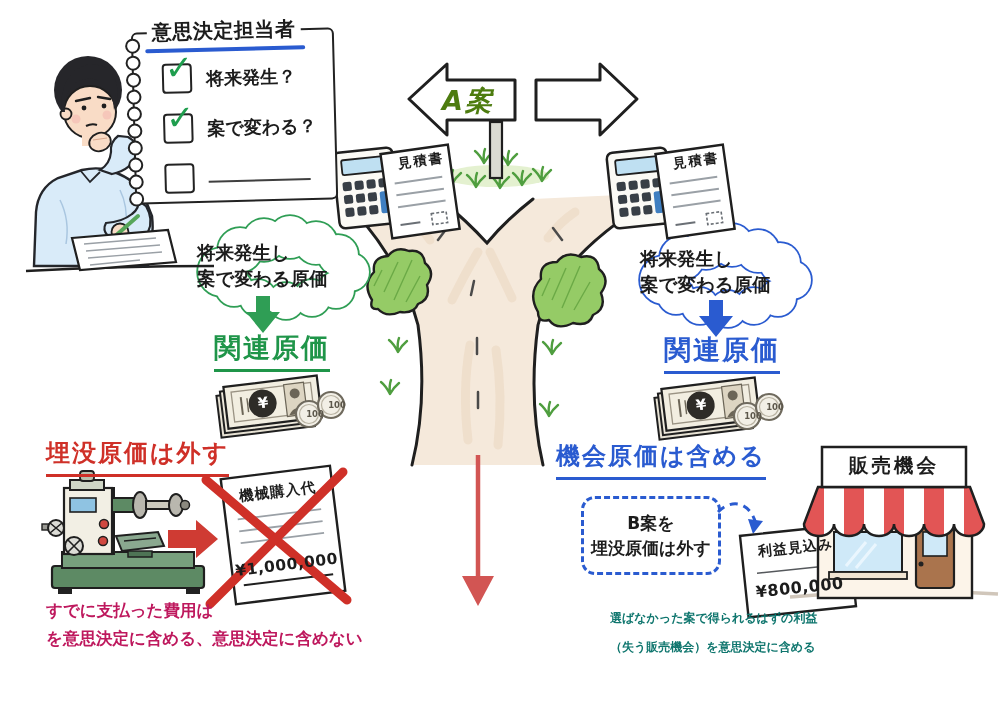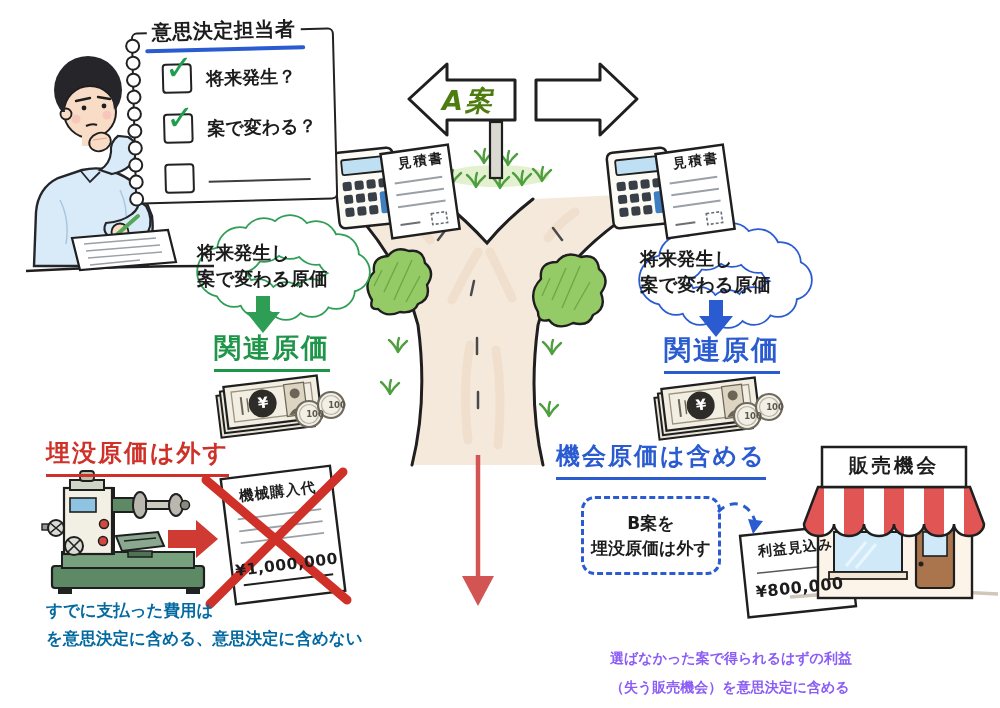--- a/index.html
+++ b/index.html
@@ -27,22 +27,22 @@
   .result.g{color:#1f9549;border-bottom:3.5px solid #1f9549;}
   .result.b{color:#2a5bd0;border-bottom:3.5px solid #2a5bd0;}
   
   .yen{width:22px;height:20px;font-size:15px;font-weight:700;color:#ffffff;}
   .coin-label{width:34px;font-size:8.5px;font-weight:700;color:#5c574b;text-align:center;}
   
   .heading{font-size:24px;font-weight:800;letter-spacing:2px;padding-bottom:5px;white-space:nowrap;}
   .heading.r{color:#cf3028;border-bottom:3.5px solid #cf3028;}
   .heading.b{color:#2a5bd0;border-bottom:3.5px solid #2a5bd0;}
   .caption{font-size:16.5px;font-weight:600;white-space:nowrap;}
-  .caption.r{color:#0369a1;}
-  .caption.b{color:#8b5cf6;font-size:14px;margin-top:40px;}
+  .caption.r{color:#be185d;}
+  .caption.b{color:#0f766e;font-size:12px;}
   
   .doc-overlay{text-align:center;}
   .doc-title{font-size:14.5px;font-weight:700;letter-spacing:1px;}
   .doc-amount{font-size:15.5px;font-weight:700;letter-spacing:.5px;}
   .est-label{width:62px;text-align:center;font-size:13.5px;font-weight:700;letter-spacing:2px;transform:rotate(-8deg);}
   
   .decision{left:396px;top:602px;width:178px;height:74px;border:3.5px solid #cf1f1f;border-radius:16px;
             background:#fdf0ef;font-size:33px;font-weight:700;letter-spacing:5px;color:#151515;}
   
   .case-box{left:581px;top:496px;width:134px;height:73px;border:3px dashed #2a5bd0;border-radius:14px;

